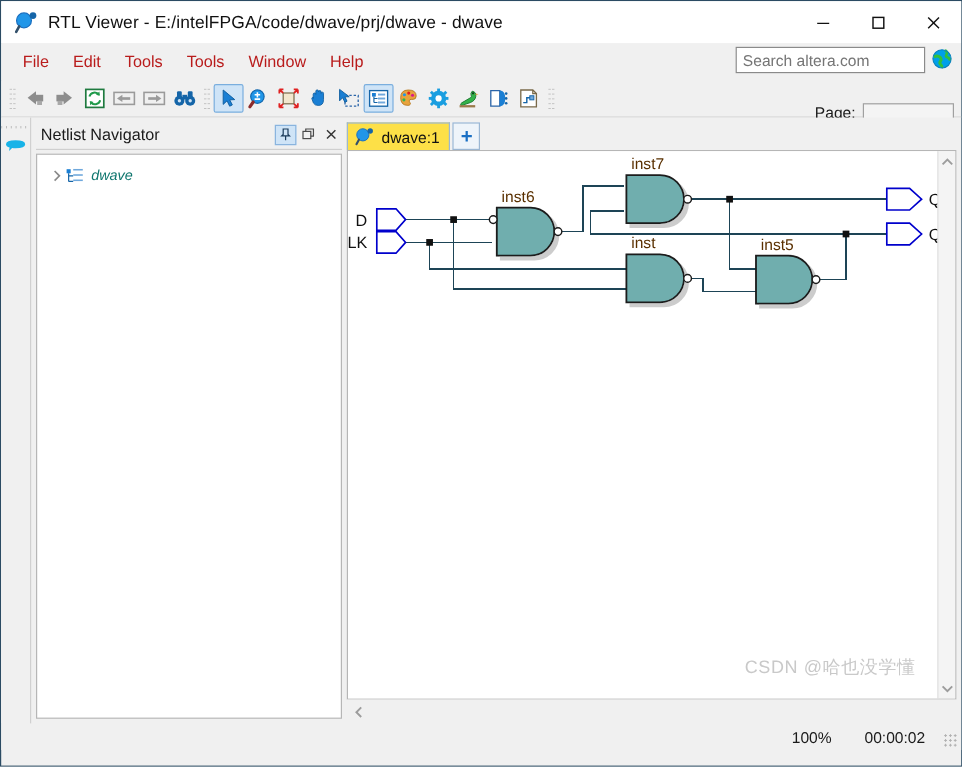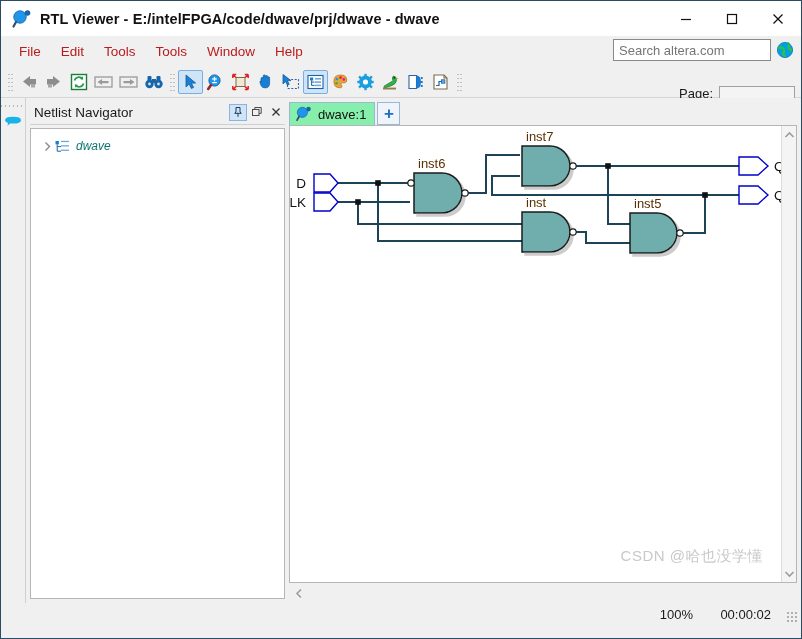--- a/index.html
+++ b/index.html
@@ -13,32 +13,32 @@
     position:relative;width:802px;height:639px;box-sizing:border-box;
     border:1px solid #2b4b63;background:#f0f0f0;
   }
 
   
   .titlebar{
     height:35px;background:#ffffff;display:flex;align-items:center;
     box-sizing:border-box;padding-left:10px;position:relative;
   }
   .title-icon{width:22px;height:22px;position:relative;flex:none;margin-right:7px;}
-  .title-text{font-size:14.5px;color:#111;white-space:nowrap;letter-spacing:.1px;font-weight:bold;}
+  .title-text{font-size:14.5px;color:#111;white-space:nowrap;letter-spacing:.1px;}
   .winbtns{position:absolute;right:0;top:0;height:35px;display:flex;}
   .winbtn{width:46px;height:35px;display:flex;align-items:center;justify-content:center;}
   .winbtn svg{display:block;}
 
   
   .menubar{
     height:31px;background:#f0f0f0;display:flex;align-items:center;
     padding-left:8px;position:relative;
   }
   .menuitem{padding:4px 10px;font-size:13.5px;color:#b91c1c;cursor:default;}
-  .searchwrap{position:absolute;right:6px;top:3px;display:flex;align-items:center;}
+  .searchwrap{position:absolute;right:6px;top:3px;display:flex;align-items:flex-start;}
   .searchbox{
     width:158px;height:22px;box-sizing:border-box;border:1px solid #8a8a8a;
     background:#fff;font-family:"Liberation Sans",sans-serif;font-size:13px;
     color:#7d7d7d;padding:0 5px;outline:none;
   }
   .globe{width:20px;height:20px;margin-left:4px;position:relative;}
 
   
   .toolbar{
     height:30px;background:#f0f0f0;display:flex;align-items:center;
@@ -95,21 +95,21 @@
   .chev{width:14px;display:flex;align-items:center;justify-content:center;flex:none;}
   .tree-icon{width:17px;height:15px;position:relative;flex:none;margin-right:5px;}
   .tree-label{font-size:12px;color:#0f766e;font-style:italic;}
 
   
   .schem{flex:1;display:flex;flex-direction:column;min-width:0;box-sizing:border-box;
          padding:2px 4px 0 0;}
   .tabbar{height:25px;display:flex;align-items:flex-end;}
   .tab{
     height:23px;display:flex;align-items:center;padding:0 8px 0 5px;
-    background:#86efac;border:1px solid #9bb7d4;border-bottom:none;box-sizing:border-box;
+    background:#fde047;border:1px solid #9bb7d4;border-bottom:none;box-sizing:border-box;
   }
   .tab-icon{width:18px;height:18px;position:relative;margin-right:5px;flex:none;}
   .tab-label{font-size:13px;color:#111;}
   .tab-add{
     width:23px;height:23px;margin-left:2px;display:flex;align-items:center;justify-content:center;
     background:#eef4fa;border:1px solid #9bb7d4;box-sizing:border-box;
     color:#1a6fc4;font-size:17px;line-height:1;font-weight:bold;
   }
   .canvaswrap{flex:1;display:flex;min-height:0;border:1px solid #b6b6b6;background:#fff;
               box-sizing:border-box;}

